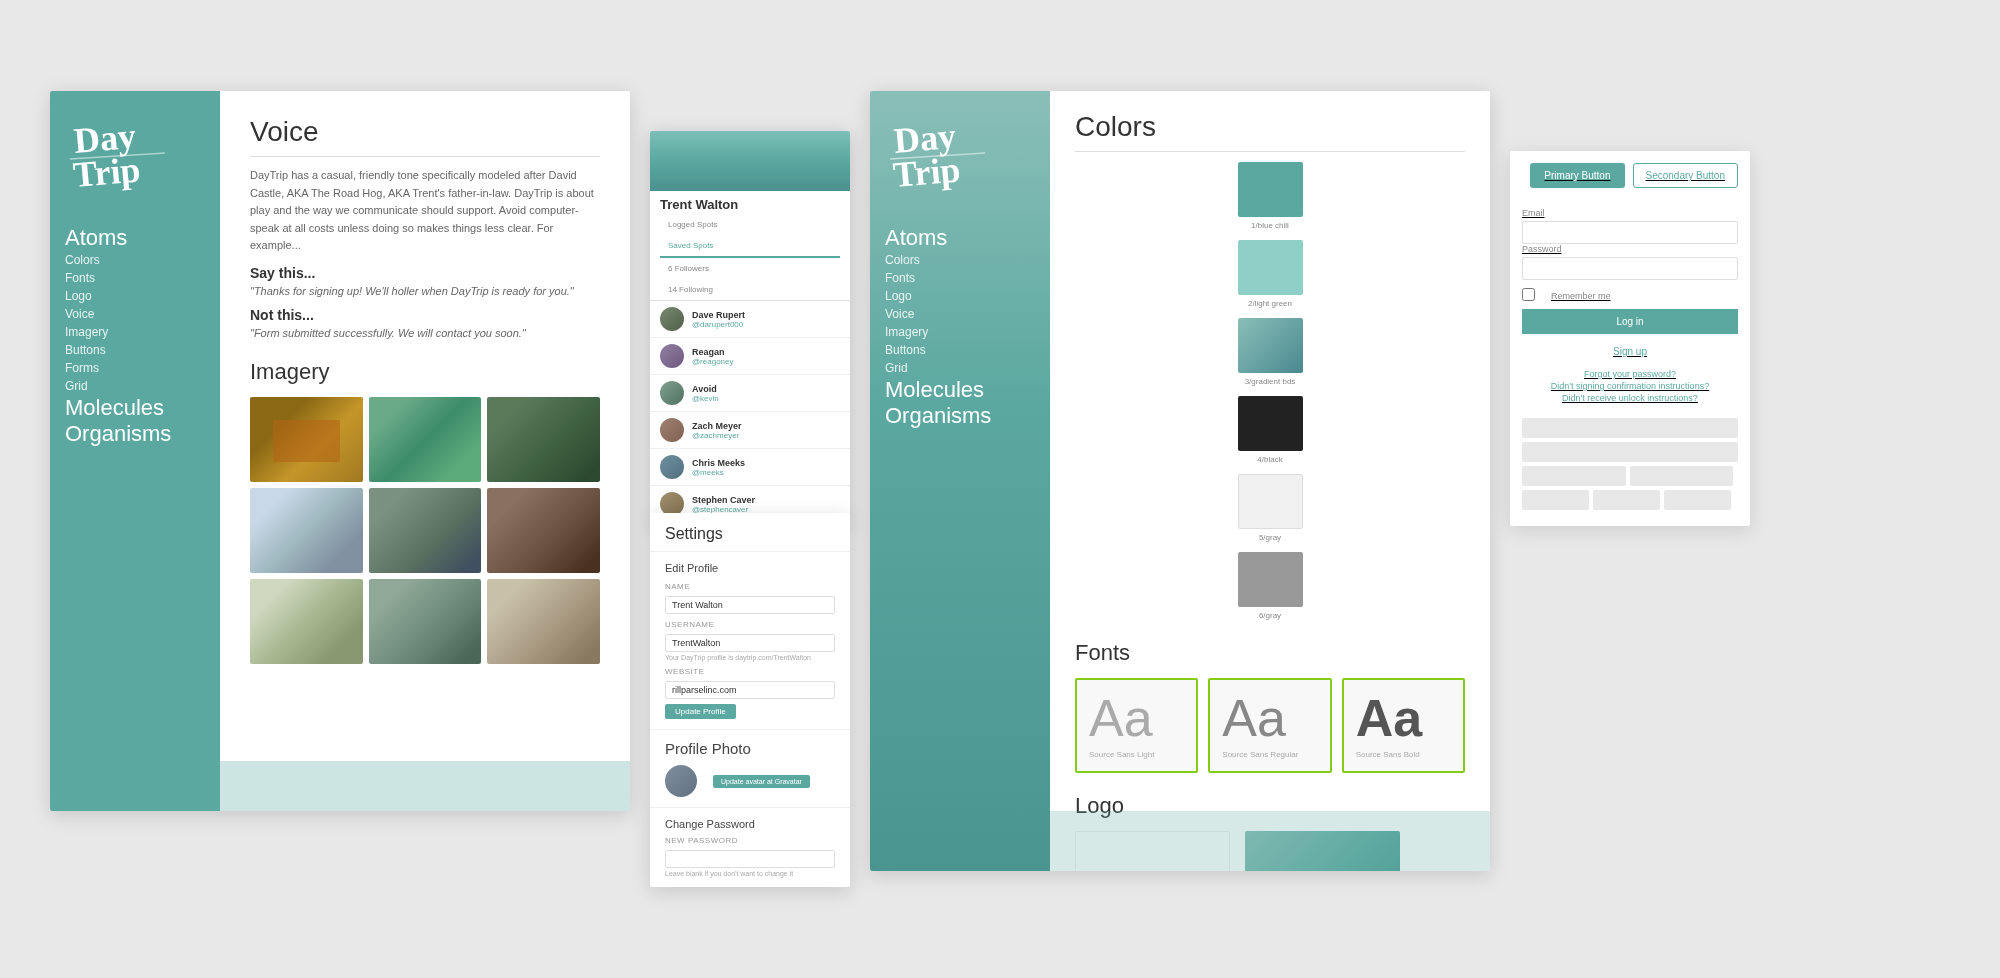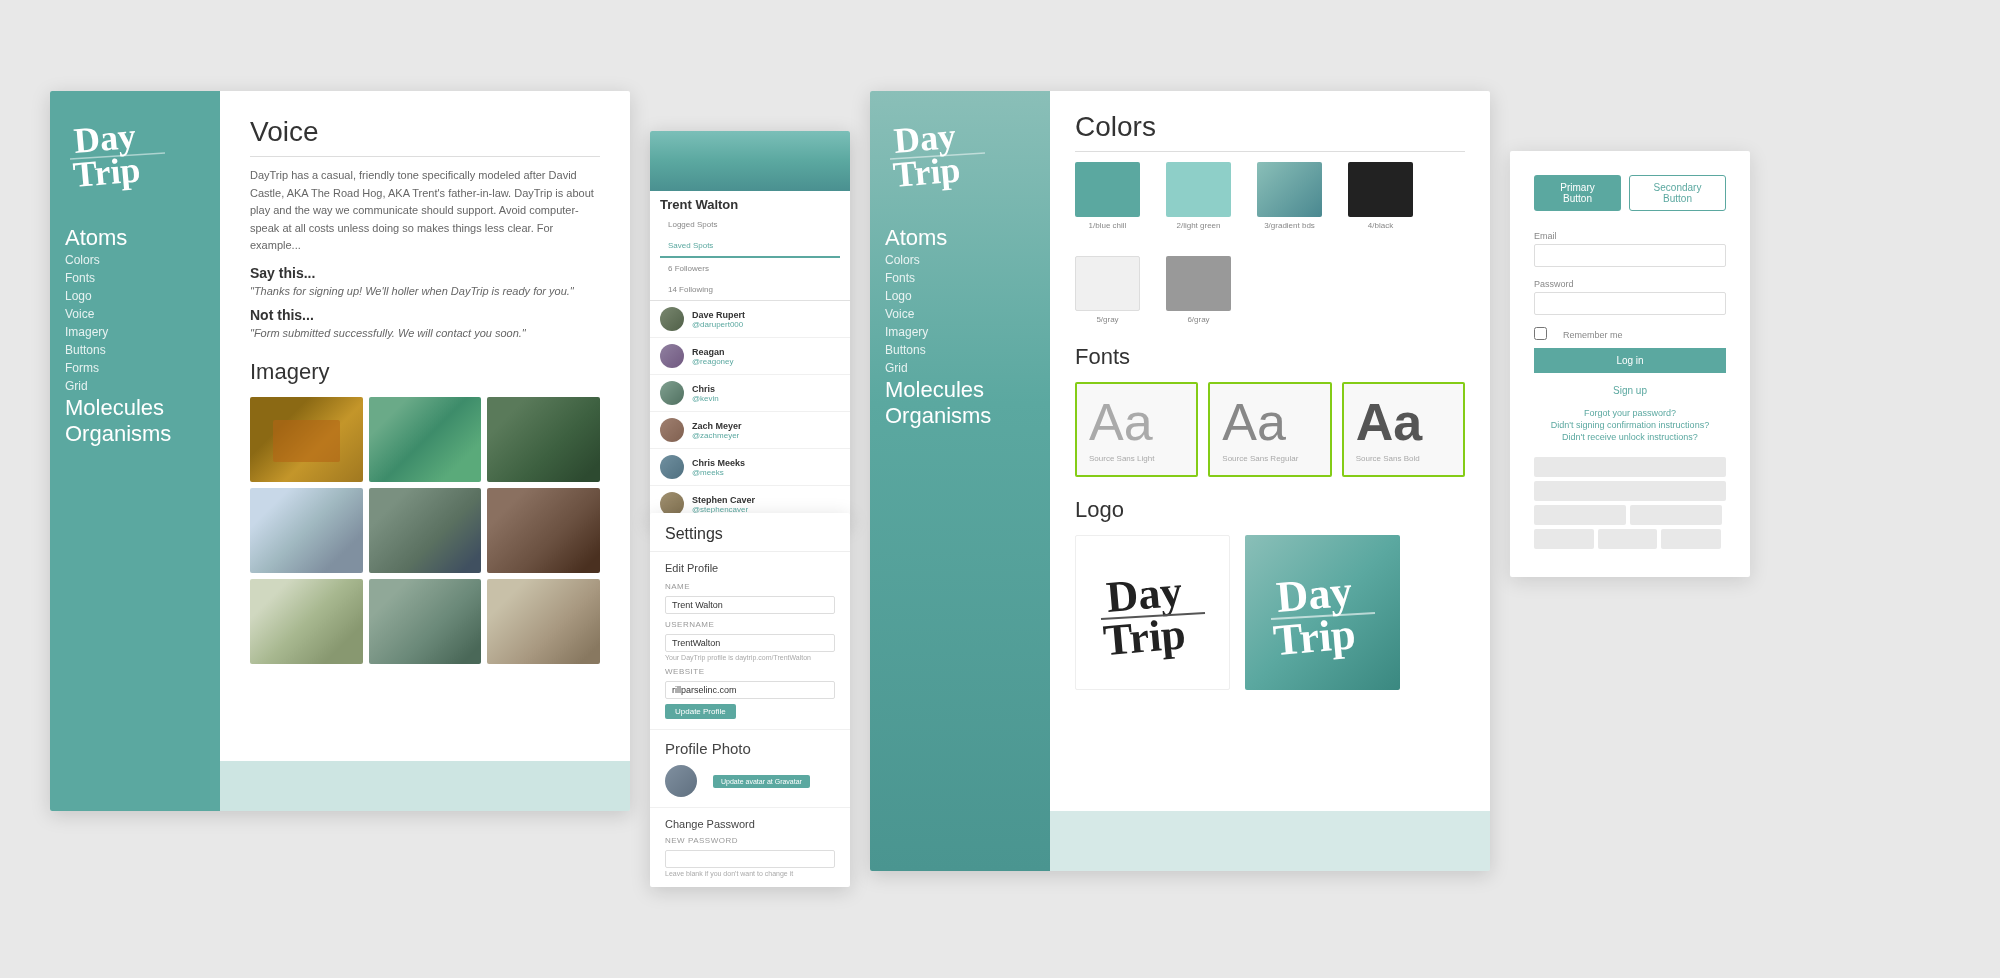--- a/index.html
+++ b/index.html
@@ -342,23 +342,24 @@
 
     .main-3 {
       flex: 1;
       padding: 20px 25px;
       overflow-y: auto;
     }
 
     
     .colors-row {
       display: flex;
-      gap: 26px;
+      gap: 10px;
       margin: 10px 0;
       flex-wrap: wrap;
+      flex-direction: column;
     }
 
     .color-swatch {
       display: flex;
       flex-direction: column;
       align-items: center;
       gap: 4px;
     }
 
     .swatch-box {
@@ -462,21 +463,22 @@
     .card-4 {
       width: 240px;
       flex-shrink: 0;
       margin-top: 60px;
     }
 
     .card-4-inner {
       background: #fff;
       box-shadow: 0 4px 20px rgba(0,0,0,0.12);
       border-radius: 2px;
-      padding: 24px;
+      padding: 12px;
+      text-decoration: underline;
     }
 
     .btn-row {
       display: flex;
       gap: 8px;
       margin-bottom: 20px;
       justify-content: flex-end;
     }
 
     .btn-primary {
@@ -493,21 +495,20 @@
       background: #fff;
       color: #5ba8a0;
       border: 1px solid #5ba8a0;
       border-radius: 3px;
       padding: 6px 12px;
       font-size: 10px;
       cursor: pointer;
     }
 
     .form-group {
-      margin-bottom: 12px;
     }
 
     .form-label {
       font-size: 9px;
       color: #888;
       display: block;
       margin-bottom: 3px;
     }
 
     .form-input {
@@ -668,21 +669,21 @@
       <div class="twitter-user-row">
         <div class="twitter-avatar avatar-reagan"></div>
         <div class="twitter-user-info">
           <div class="twitter-user-name">Reagan</div>
           <div class="twitter-user-handle">@reagoney</div>
         </div>
       </div>
       <div class="twitter-user-row">
         <div class="twitter-avatar avatar-kevin"></div>
         <div class="twitter-user-info">
-          <div class="twitter-user-name">Chris</div>
+          <div class="twitter-user-name">Avoid</div>
           <div class="twitter-user-handle">@kevin</div>
         </div>
       </div>
       <div class="twitter-user-row">
         <div class="twitter-avatar avatar-zach"></div>
         <div class="twitter-user-info">
           <div class="twitter-user-name">Zach Meyer</div>
           <div class="twitter-user-handle">@zachmeyer</div>
         </div>
       </div>

